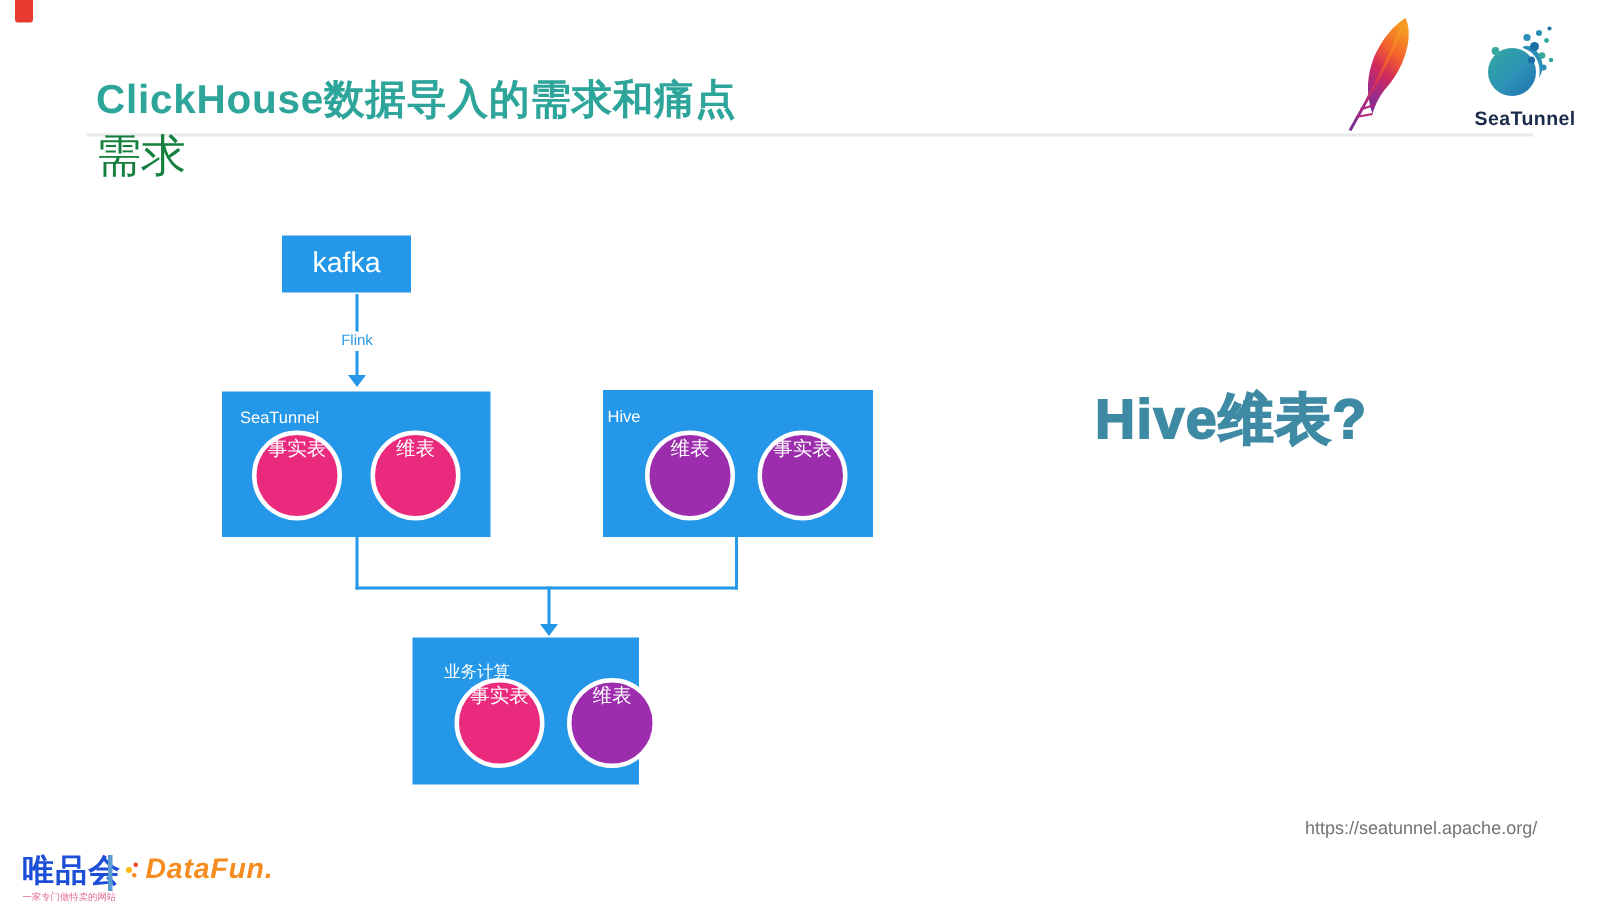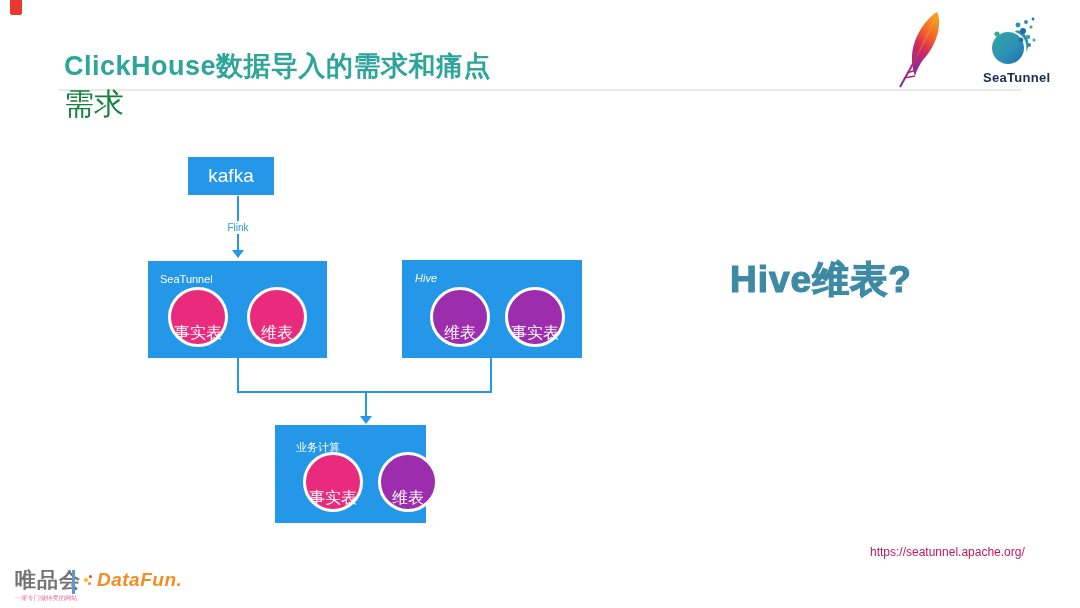--- a/index.html
+++ b/index.html
@@ -17,44 +17,44 @@
   
   .node { position:absolute; background:#2497e8; }
   .node-label { position:absolute; color:#ffffff; font-size:11px; }
   .kafka-node { left:188px; top:157px; width:86px; height:38px; display:flex; align-items:center; justify-content:center; }
   .kafka-node .big-label { color:#fff; font-size:19px; }
   .ch-node  { left:148px; top:261px; width:179px; height:97px; }
   .hive-node{ left:402px; top:260px; width:180px; height:98px; }
   .biz-node { left:275px; top:425px; width:151px; height:98px; }
 
   .circle { position:absolute; width:54px; height:54px; border:3px solid #ffffff; border-radius:50%;
-    display:flex; align-items:flex-end; justify-content:center; color:#fff; font-size:16px; box-sizing:content-box; }
+    display:flex; align-items:flex-start; justify-content:center; color:#fff; font-size:13px; box-sizing:content-box; }
   .pink   { background:#ea2a7c; }
   .purple { background:#9c2dad; }
 
   .vline { position:absolute; width:2px; background:#2497e8; }
   .hline { position:absolute; height:2px; background:#2497e8; }
   .arrow-head-down { position:absolute; width:0; height:0;
     border-left:6px solid transparent; border-right:6px solid transparent; border-top:8px solid #2497e8; }
   .flink-label { position:absolute; left:219px; top:221px; width:38px; text-align:center;
     font-size:10px; color:#2b99e8; background:#ffffff; padding:1px 0; }
 
   .callout { position:absolute; left:690px; top:258px; font-size:37px; line-height:1.18;
     font-weight:800; color:#3e8aa4; -webkit-text-stroke:1.2px #3e8aa4; letter-spacing:1px;margin-left:40px; }
 
-  .url-link { position:absolute; left:870px; top:545px; font-size:12px; color:#be185d; text-decoration:none; }
+  .url-link { position:absolute; left:870px; top:545px; font-size:12px; color:#737373; text-decoration:none; }
 
   
   .apache-logo { position:absolute; left:893px; top:10px; width:54px; height:80px; }
   .seatunnel-logo { position:absolute; left:983px; top:12px; width:60px; height:70px; text-align:center; }
   .seatunnel-logo .st-name { display:block; margin-top:-2px; font-size:13px; font-weight:bold; color:#1b2b4b; letter-spacing:0.3px; }
 
   
   .vip-logo { position:absolute; left:15px; top:566px; }
-  .vip-name { font-size:21px; font-weight:bold; color:#737373; letter-spacing:1px; }
+  .vip-name { font-size:21px; font-weight:bold; color:#1d4ed8; letter-spacing:1px; }
   .vip-tagline { font-size:8px; color:#e0699b; transform:scale(0.78); transform-origin:left top; white-space:nowrap; }
   .logo-sep { position:absolute; left:72px; top:570px; width:3px; height:24px; background:#5b9bd5; }
   .datafun-logo { position:absolute; left:84px; top:569px; display:flex; align-items:flex-end; }
   .df-dots { position:relative; width:12px; height:16px; margin-right:1px; }
   .df-dots i { position:absolute; border-radius:50%; }
   .df-dots i:nth-child(1){ width:4px;height:4px;background:#fdb913;left:0;top:3px;}
   .df-dots i:nth-child(2){ width:3px;height:3px;background:#ef4123;left:5px;top:0;}
   .df-dots i:nth-child(3){ width:3px;height:3px;background:#f68b1f;left:4px;top:7px;}
   .df-word { font-size:19px; font-weight:800; font-style:italic; color:#f68b1f; letter-spacing:0.5px; }
 </style>
@@ -123,21 +123,21 @@
     <span class="node-label" style="left:12px; top:12px;">SeaTunnel</span>
     <div class="circle pink" style="left:20px; top:26px;">
       <span>事实表</span>
     </div>
     <div class="circle pink" style="left:99px; top:26px;">
       <span>维表</span>
     </div>
   </div>
 
   <div class="node hive-node">
-    <span class="node-label" style="left:13px; top:12px;font-style:italic;">Hive</span>
+    <span class="node-label" style="left:3px; top:12px;">Hive</span>
     <div class="circle purple" style="left:28px; top:27px;">
       <span>维表</span>
     </div>
     <div class="circle purple" style="left:103px; top:27px;">
       <span>事实表</span>
     </div>
   </div>
 
   <div class="vline" style="left:237px; top:358px; height:35px;"></div>
   <div class="vline" style="left:490px; top:358px; height:35px;"></div>

